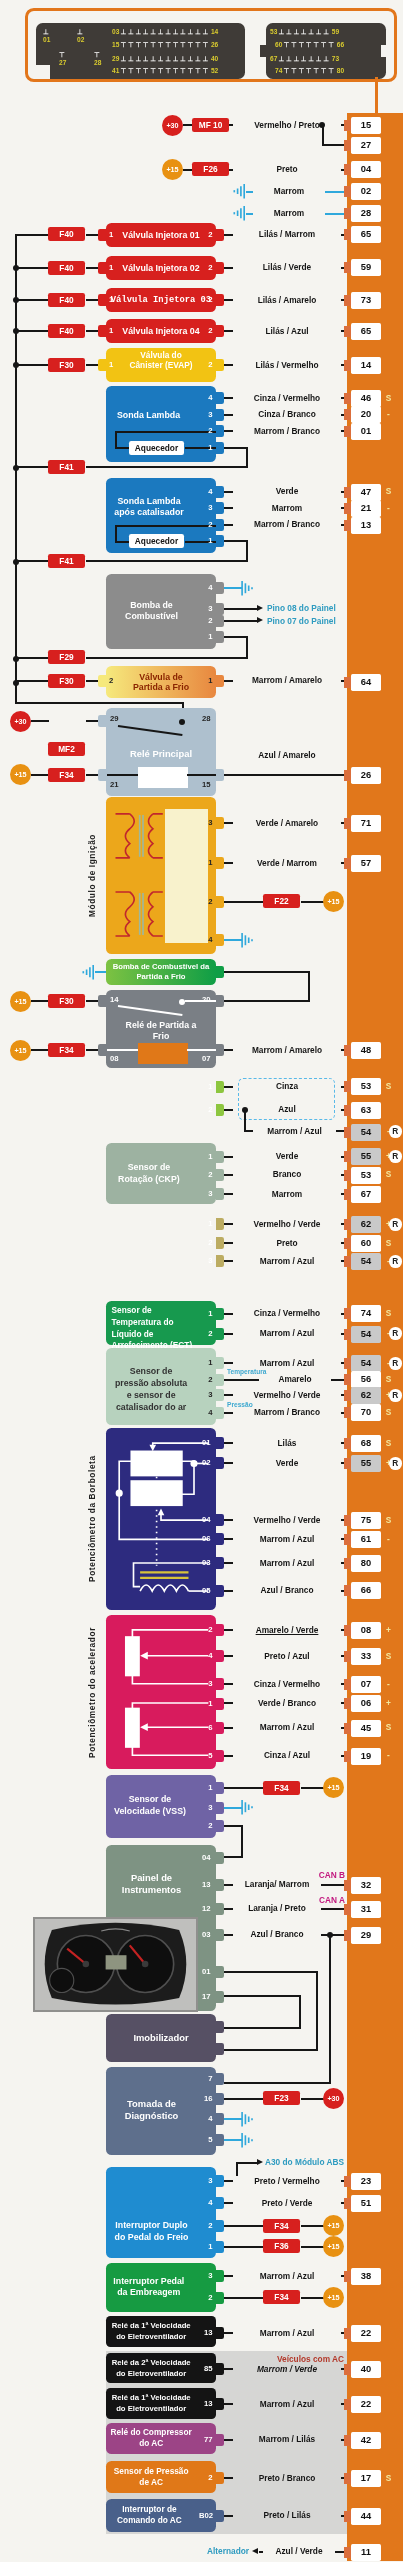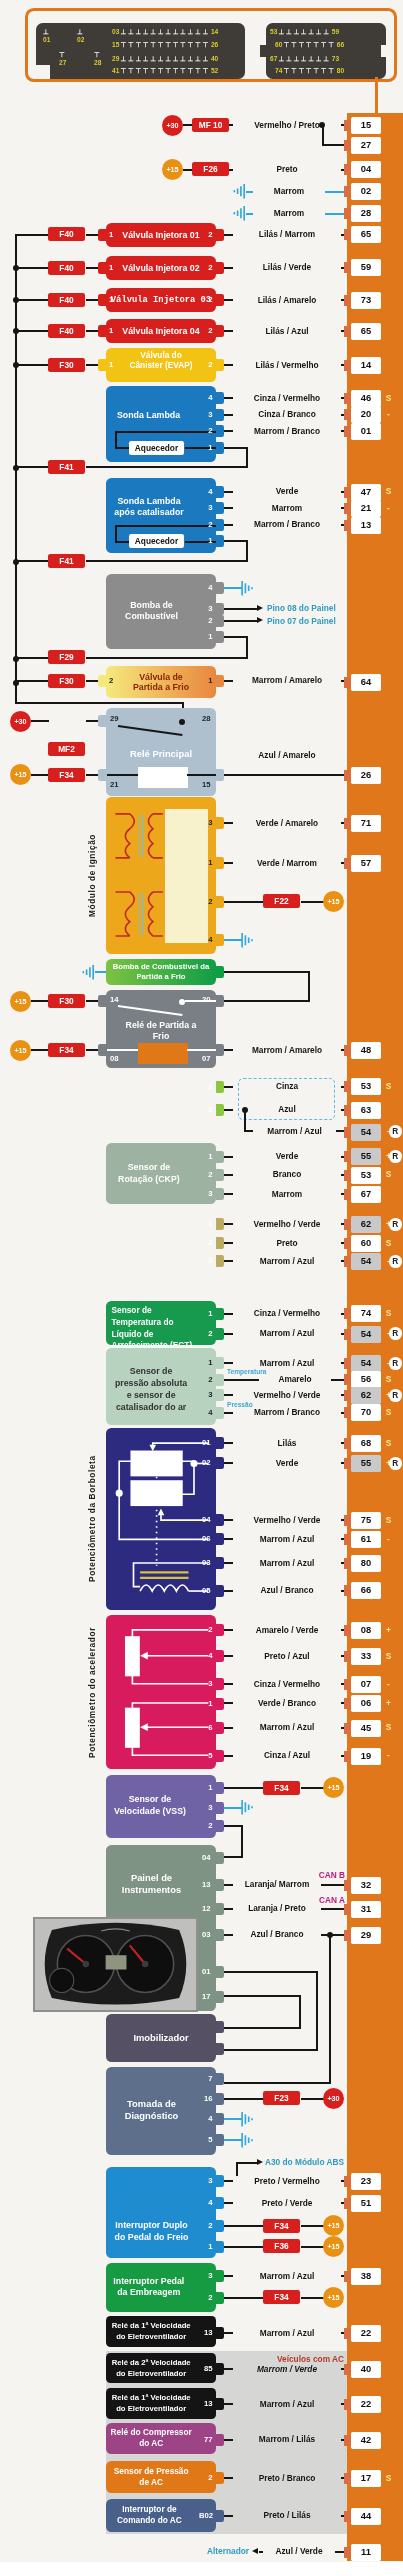--- a/index.html
+++ b/index.html
@@ -637,21 +637,21 @@
 <div class="st" style="left:216px;top:1698px;background:#D81B5D;"></div>
 <div class="st" style="left:216px;top:1722px;background:#D81B5D;"></div>
 <div class="st" style="left:216px;top:1750px;background:#D81B5D;"></div>
 <div class="bp" style="left:196px;top:1624px;"><span>2</span></div>
 <div class="bp" style="left:196px;top:1650px;"><span>4</span></div>
 <div class="bp" style="left:196px;top:1678px;"><span>3</span></div>
 <div class="bp" style="left:196px;top:1698px;"><span>1</span></div>
 <div class="bp" style="left:196px;top:1722px;"><span>6</span></div>
 <div class="bp" style="left:196px;top:1750px;"><span>5</span></div>
 <div class="w" style="left:224px;top:1629px;width:121px;"></div>
-<div class="L" style="top:1625px;"><span>Amarelo / Verde</span></div>
+<div class="L" style="top:1625px;text-decoration:underline;"><span>Amarelo / Verde</span></div>
 <div class="P" style="top:1622px;"><span>08</span></div>
 <div class="M" style="top:1625px;"><span>+</span></div>
 <div class="w" style="left:224px;top:1655px;width:121px;"></div>
 <div class="L" style="top:1651px;"><span>Preto / Azul</span></div>
 <div class="P" style="top:1648px;"><span>33</span></div>
 <div class="M" style="top:1651px;"><span>S</span></div>
 <div class="w" style="left:224px;top:1683px;width:121px;"></div>
 <div class="L" style="top:1679px;"><span>Cinza / Vermelho</span></div>
 <div class="P" style="top:1676px;"><span>07</span></div>
 <div class="M" style="top:1679px;"><span>-</span></div>

